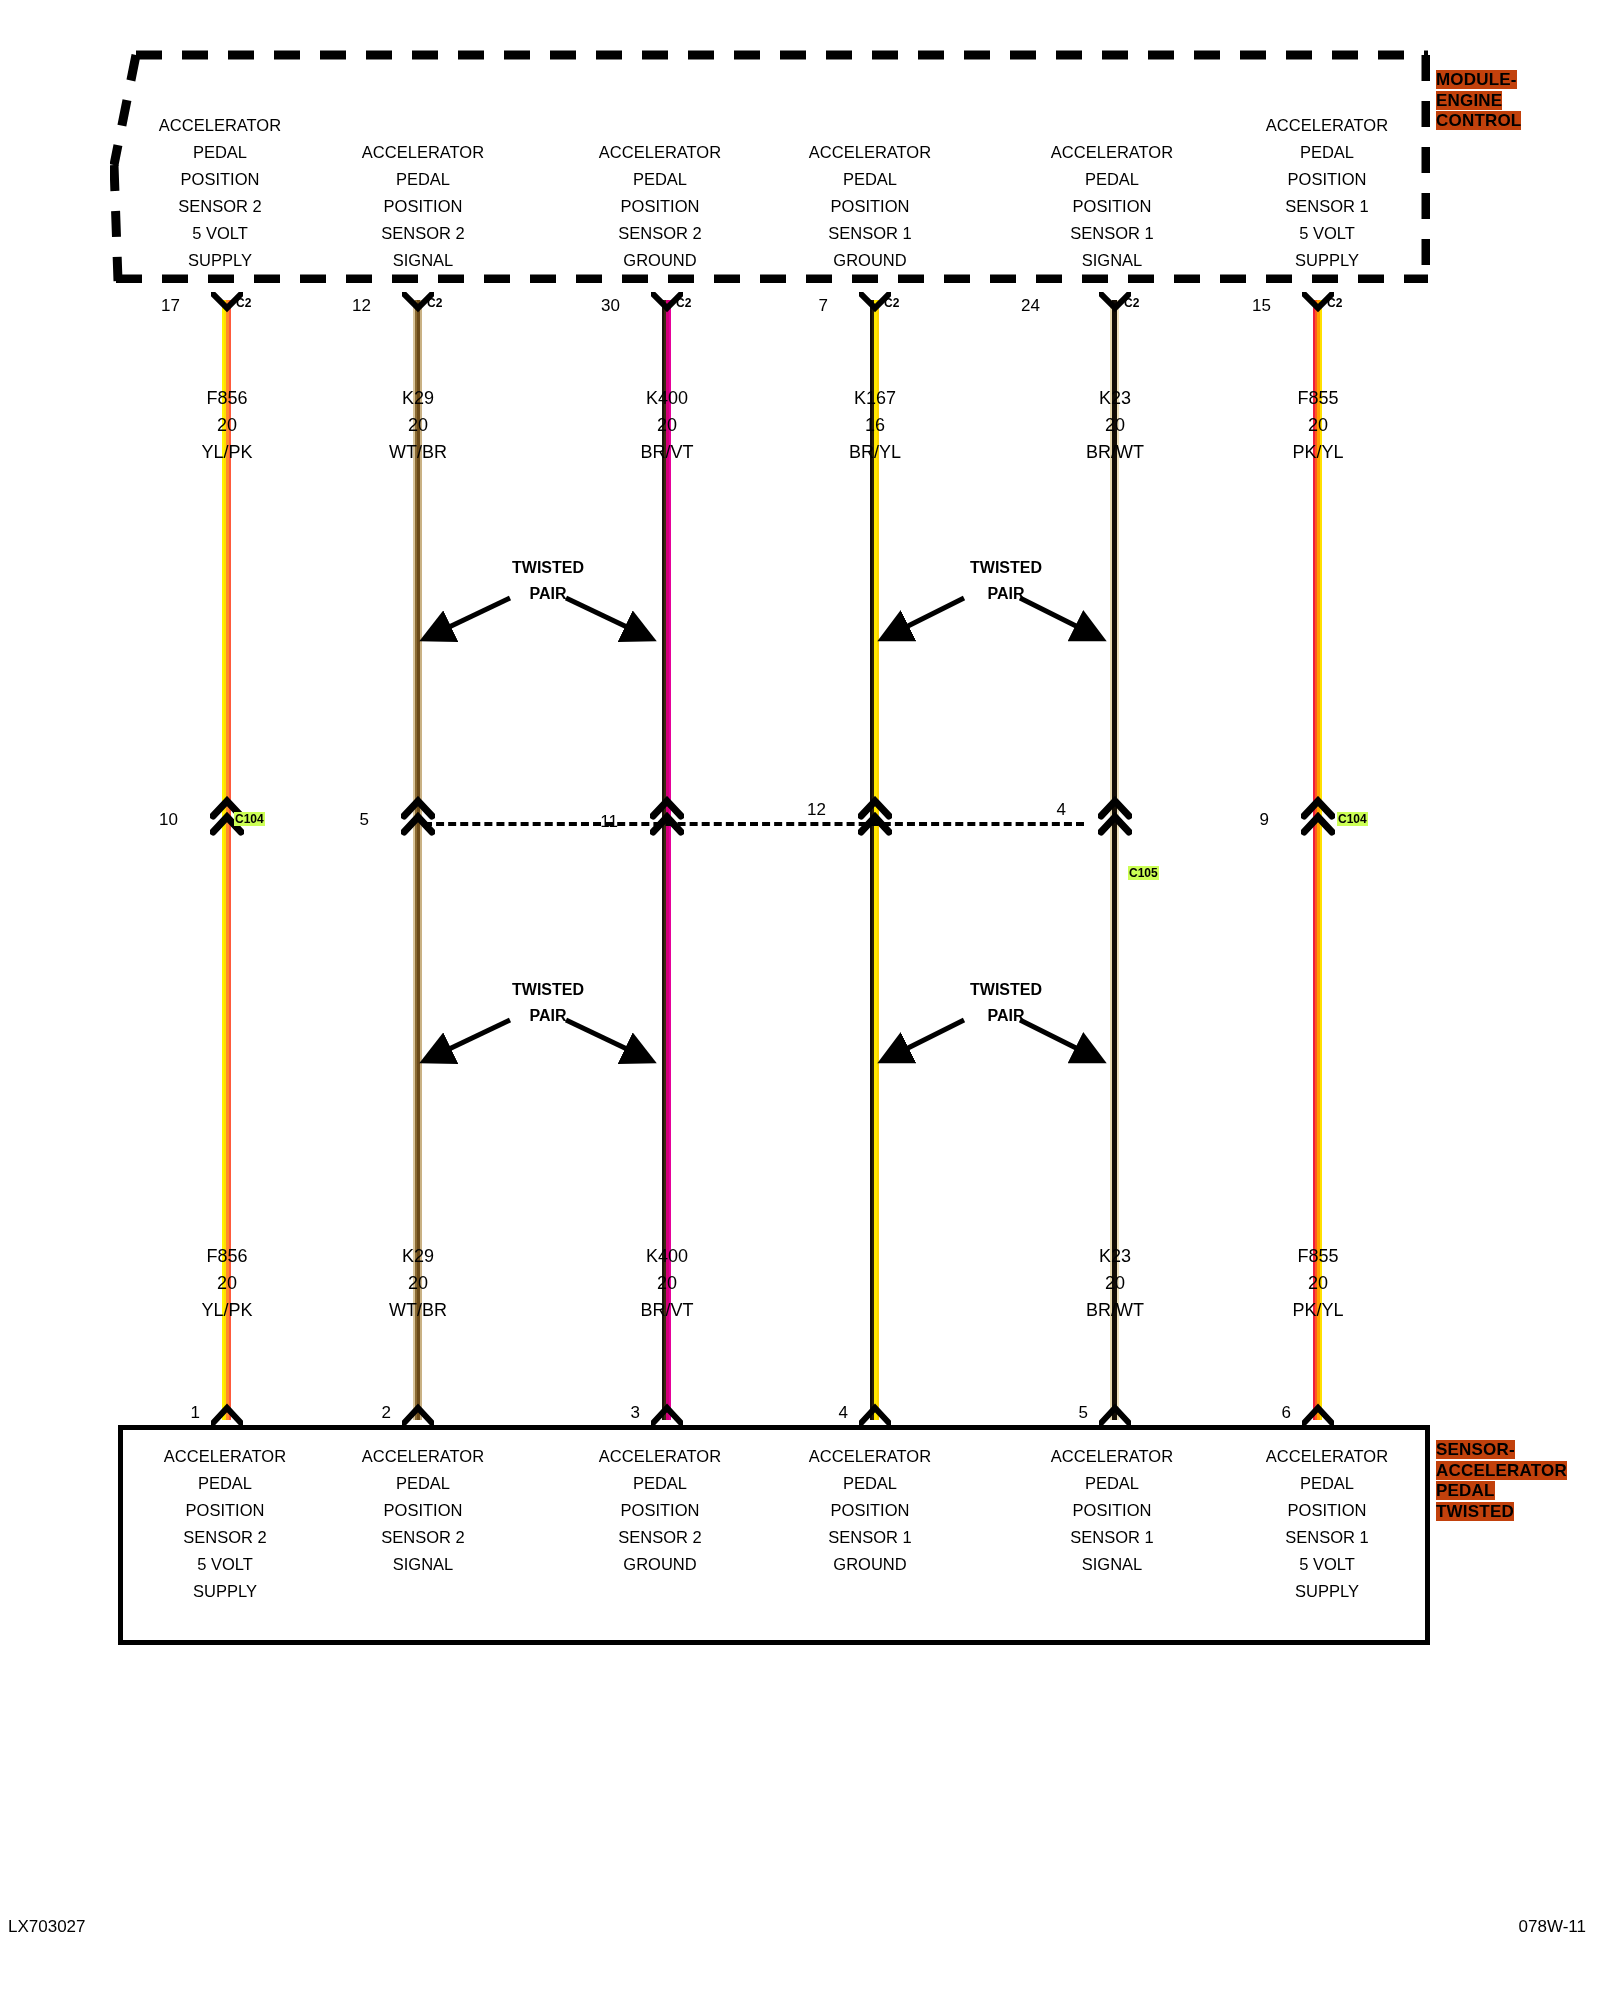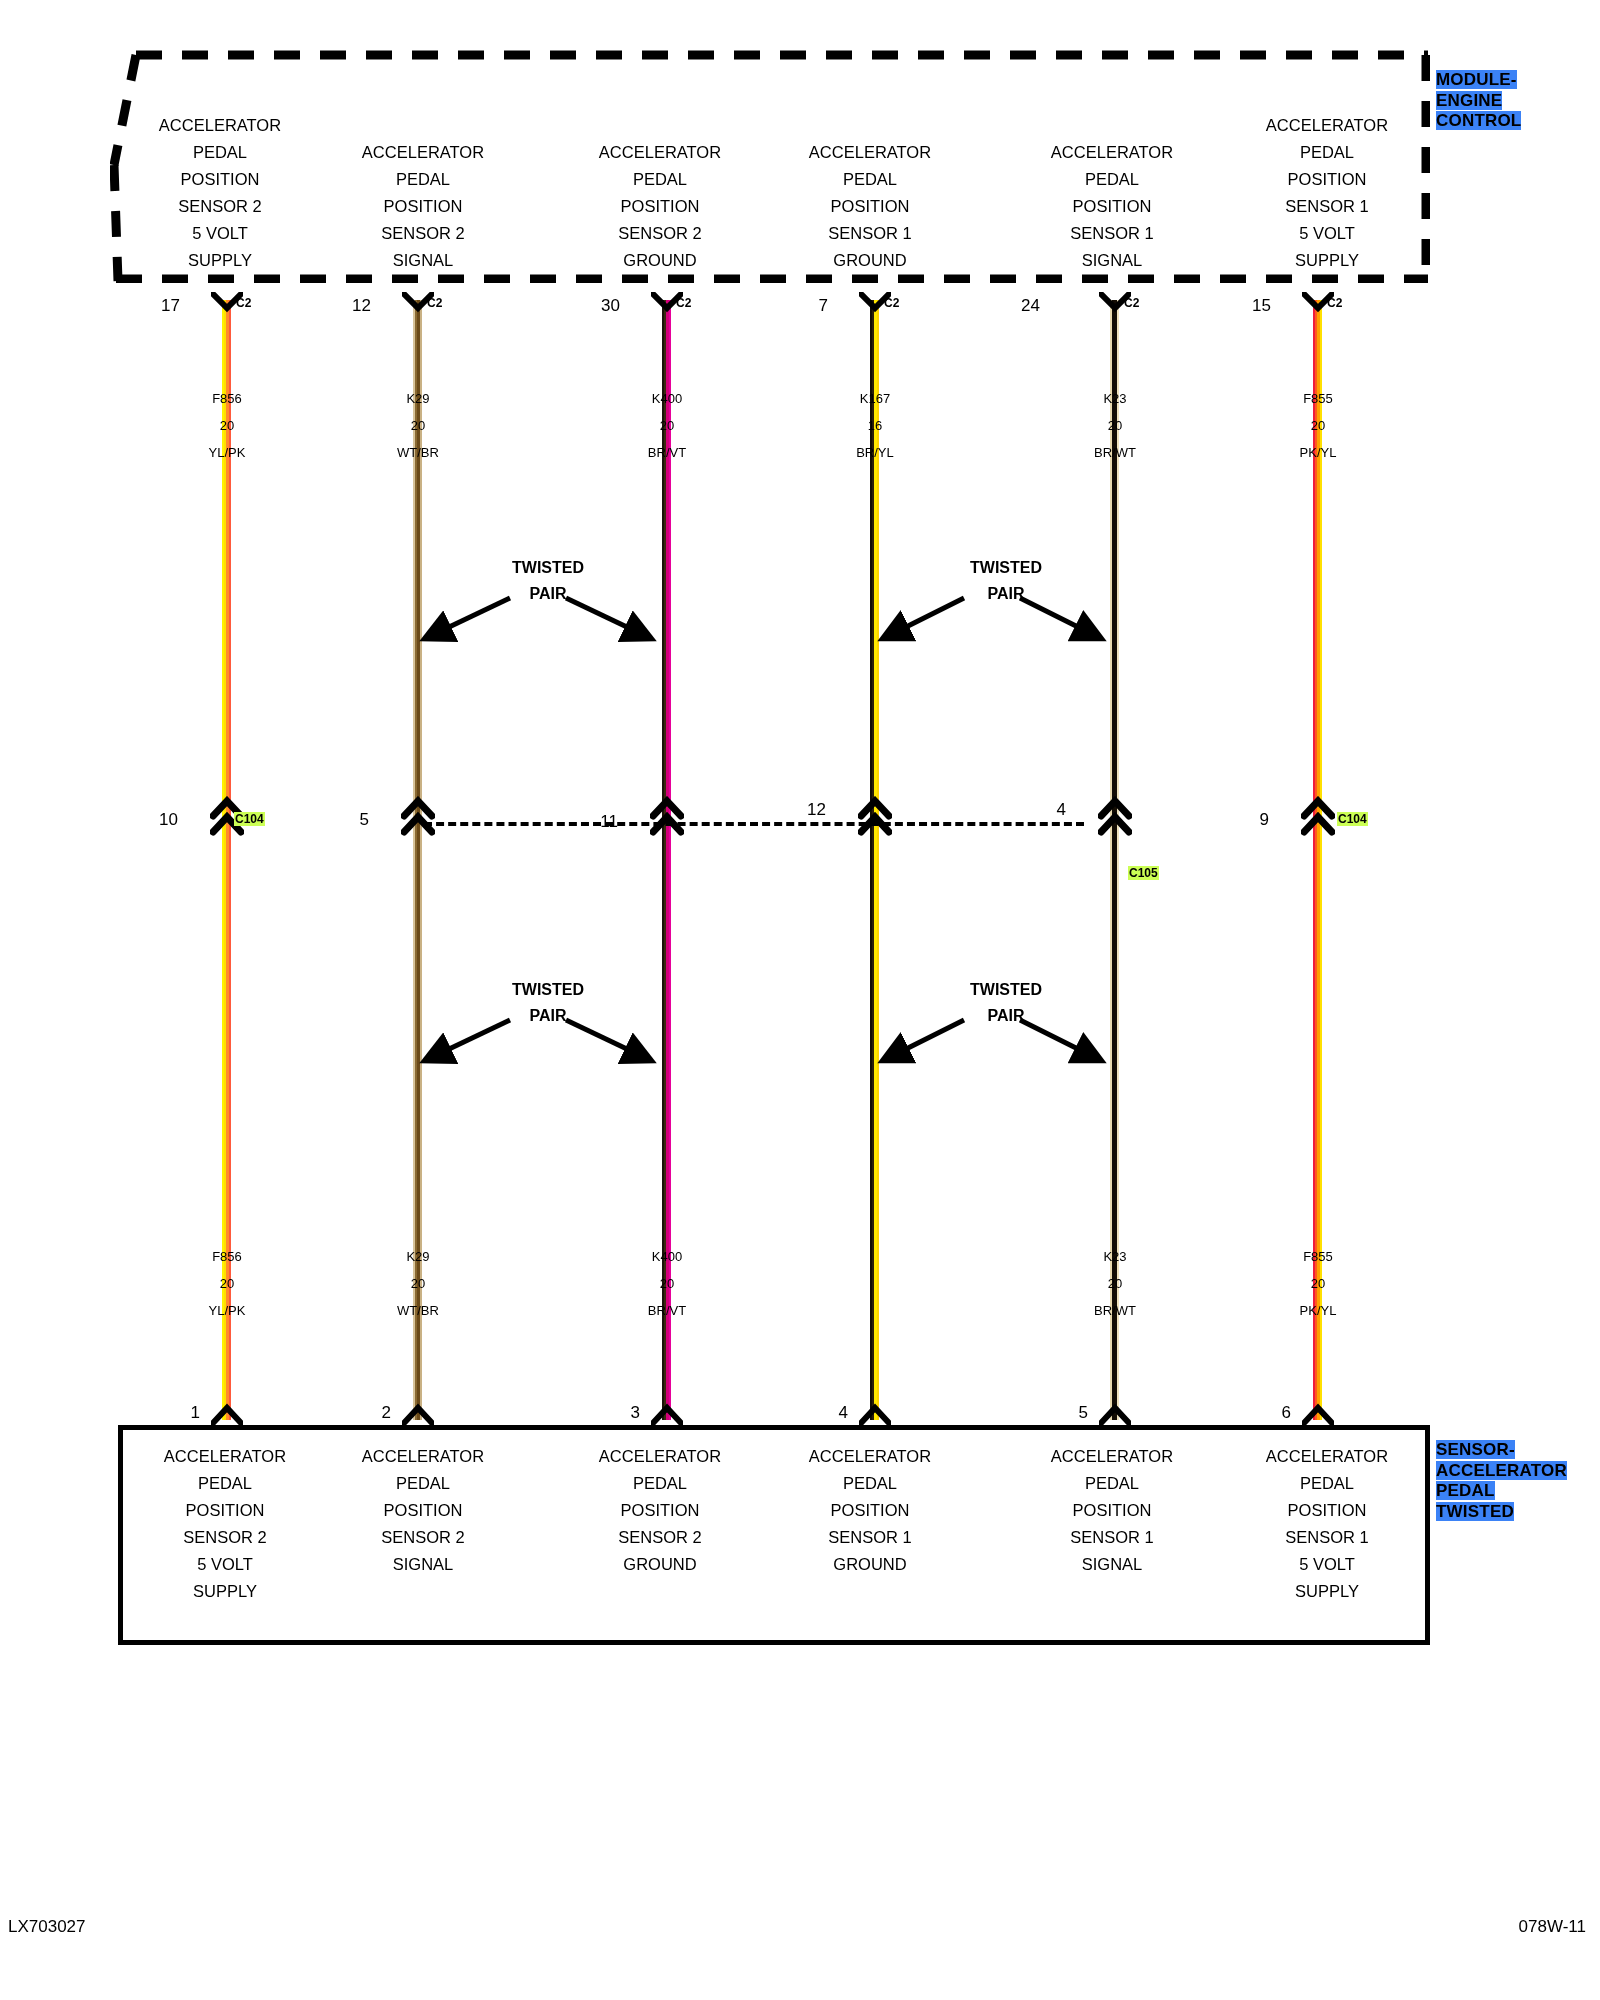--- a/index.html
+++ b/index.html
@@ -36,21 +36,21 @@
   
   .hl-label {
     position: absolute;
     font-weight: bold;
     font-size: 17px;
     line-height: 20.5px;
     letter-spacing: .2px;
     white-space: pre-line;
   }
   .hl-label span.hl {
-    background: #3b82f6;
+    background: #c2410c;
     box-decoration-break: clone;
     -webkit-box-decoration-break: clone;
   }
   #ecm-caption { left: 1436px; top: 70px; width: 150px; }
   #sensor-caption { left: 1436px; top: 1440px; width: 160px; }
 
   
   .func-text {
     position: absolute;
     width: 210px;
@@ -81,21 +81,21 @@
     font-size: 12px;
     font-weight: bold;
   }
   .conn-name.hlgreen { background: #ccff55; padding: 0 1px; }
 
   
   .wire-spec {
     position: absolute;
     width: 190px;
     text-align: center;
-    font-size: 13px;
+    font-size: 18px;
     line-height: 27px;
     white-space: pre-line;
   }
 
   
   .tp { position: absolute; }
   .tp-text {
     position: absolute;
     width: 180px;
     text-align: center;

